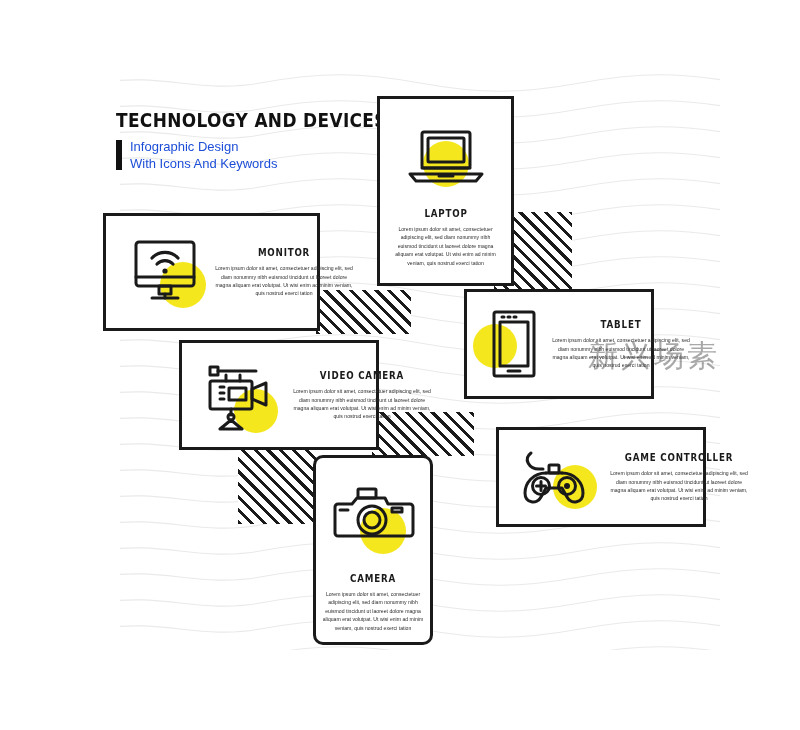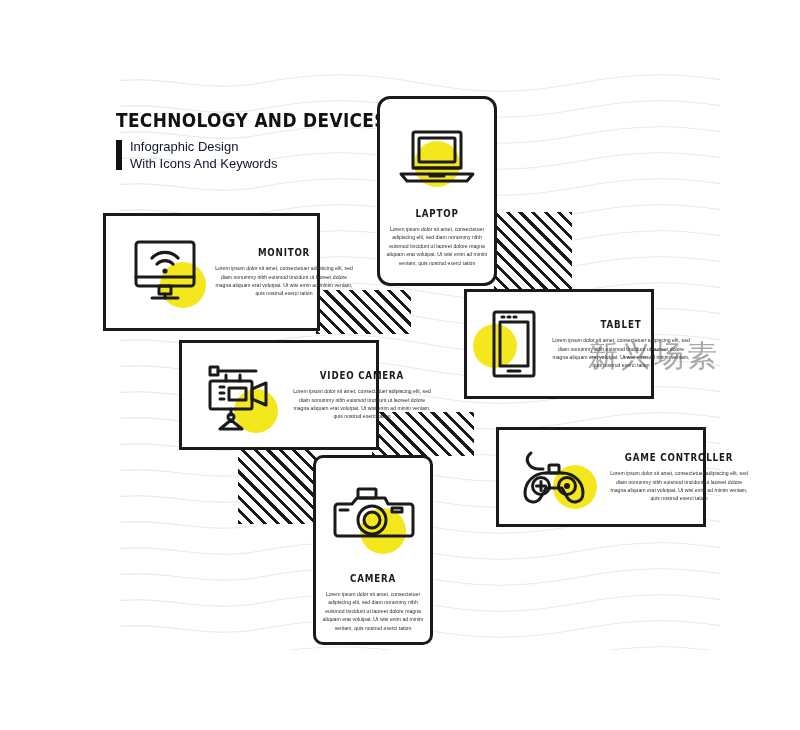--- a/index.html
+++ b/index.html
@@ -84,21 +84,21 @@
     font-weight: 700;
     font-size: 20px;
     letter-spacing: .4px;
     color: #111;
     transform: scaleX(.94);
     transform-origin: left center;
     white-space: nowrap;
   }
   .sub-row { display: flex; align-items: flex-start; margin-top: 6px; }
   .sub-bar { width: 6px; height: 30px; background: #111; margin-right: 8px; flex:0 0 auto; margin-top:2px;}
-  .sub-lines { font-size: 13px; line-height: 1.32; color: #0f172a; }
+  .sub-lines { font-size: 13px; line-height: 1.32; color: #1d4ed8; }
 
   
   .watermark {
     position: absolute; left: 588px; top: 336px;
     font-size: 30px; color: #404040; opacity: .45;
     letter-spacing: 3px; font-family: "DejaVu Sans", sans-serif;
     pointer-events: none; user-select:none; white-space: nowrap;
   }
 </style>
 </head>
@@ -124,21 +124,21 @@
     <div class="h-title">TECHNOLOGY AND DEVICES</div>
     <div class="sub-row">
       <div class="sub-bar"></div>
       <div class="sub-lines">
         <div>Infographic Design</div>
         <div>With Icons And Keywords</div>
       </div>
     </div>
   </div>
 
-  <div class="panel" style="left:377px; top:96px; width:120px; height:190px;border-radius:13px;">
+  <div class="panel" style="left:377px; top:96px; width:137px; height:190px;">
     <div class="panel-inner v-layout">
       <div class="icon-wrap">
         <div class="ydot" style="width:46px;height:46px;left:18px;top:14px;"></div>
         <svg width="82" height="58" viewBox="0 0 82 58" fill="none" stroke="#1a1a1a" stroke-width="3" stroke-linejoin="round" stroke-linecap="round">
           <rect x="17" y="5" width="48" height="36" rx="2"></rect>
           <rect x="23" y="11" width="36" height="24" rx="1"></rect>
           <path d="M5 47 h72 a0 0 0 0 1 0 0 l-6 7 H11 Z"></path>
           <path d="M17 41 h48"></path>
           <path d="M34 49 h14"></path>
         </svg>

